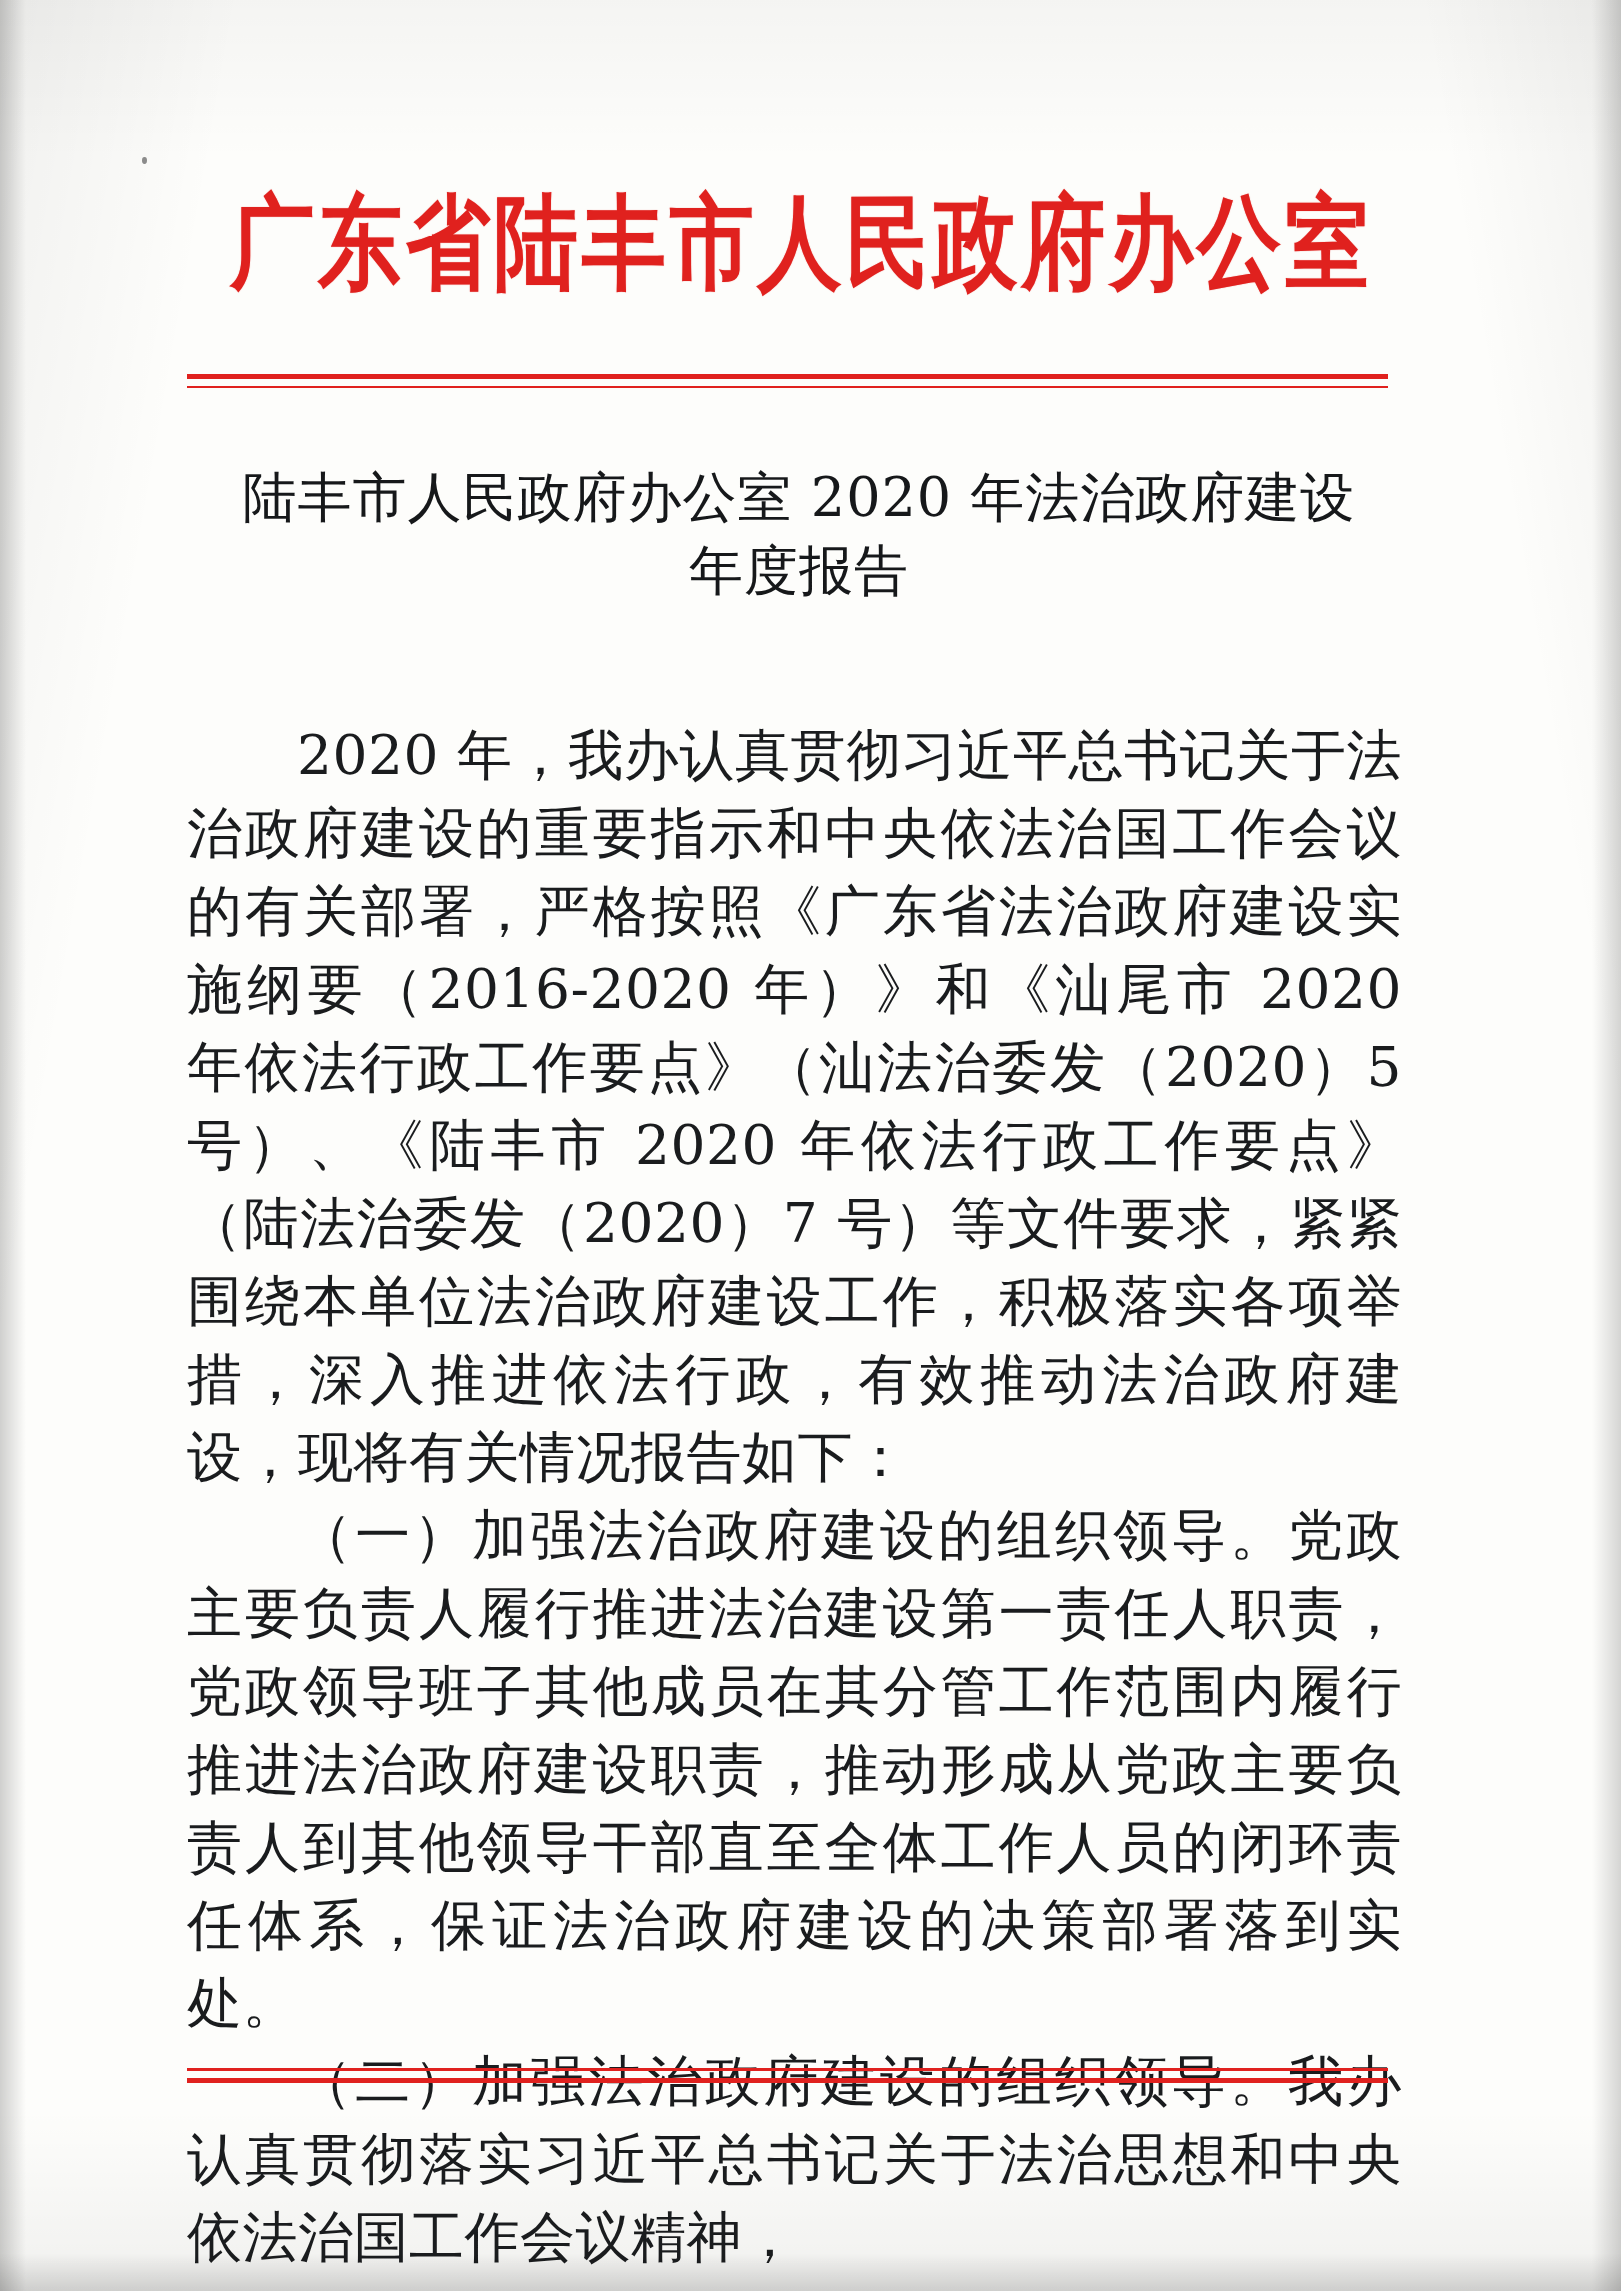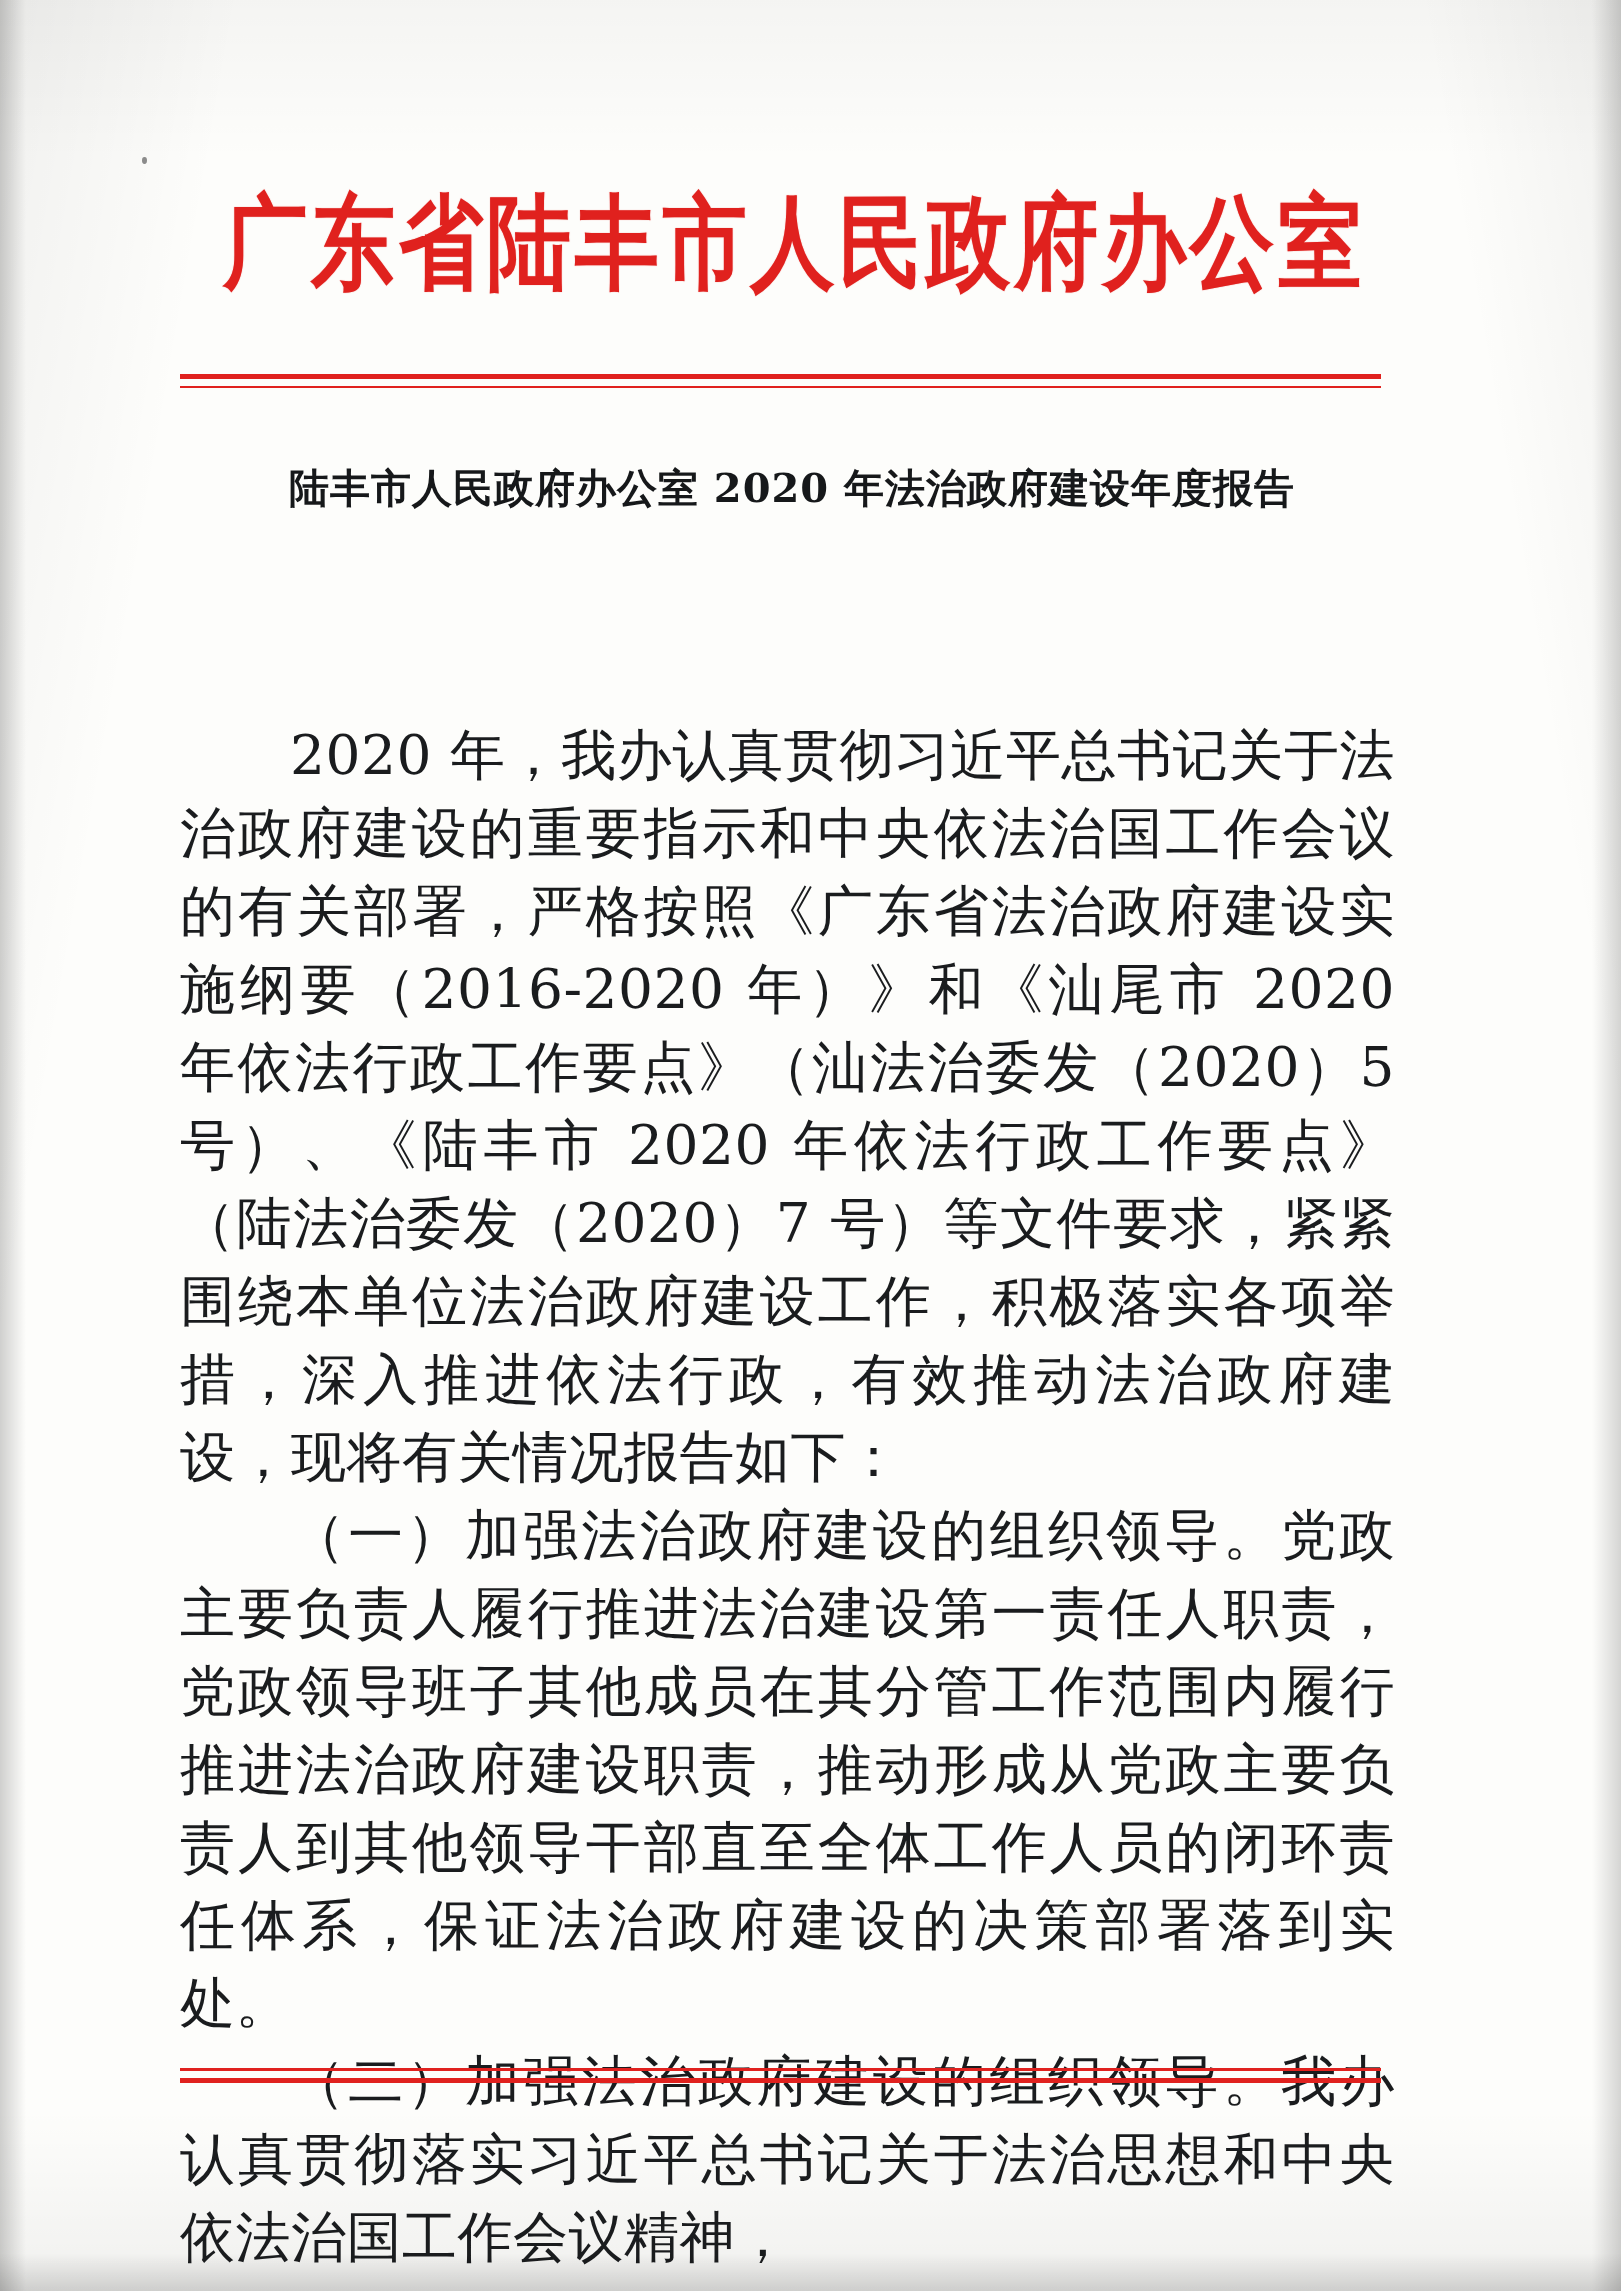--- a/index.html
+++ b/index.html
@@ -23,21 +23,21 @@
     inset: 0;
     background:
       linear-gradient(100deg, rgba(0,0,0,0.05) 0%, rgba(0,0,0,0) 12%),
       linear-gradient(260deg, rgba(0,0,0,0.05) 0%, rgba(0,0,0,0) 10%),
       linear-gradient(180deg, rgba(0,0,0,0.035) 0%, rgba(0,0,0,0) 7%),
       linear-gradient(0deg, rgba(0,0,0,0.05) 0%, rgba(0,0,0,0) 8%);
     pointer-events: none;
   }
   .content {
     position: absolute;
-    left: 180px;
+    left: 187px;
     top: 0;
     width: 1229px;
     height: 2292px;
   }
 
   
   .masthead {
     position: absolute;
     left: 0;
     top: 191px;
@@ -73,22 +73,22 @@
     background: #e0211e;
   }
 
   
   .doc-title {
     position: absolute;
     left: 29px;
     top: 461px;
     width: 1166px;
     text-align: center;
-    font-weight: 700;
-    font-size: 40px;
+    font-weight: 400;
+    font-size: 54px;
     line-height: 1.36;
     color: #16181a;
     letter-spacing: 1px;
   }
 
   
   .body-text {
     position: absolute;
     left: 0;
     top: 716px;

